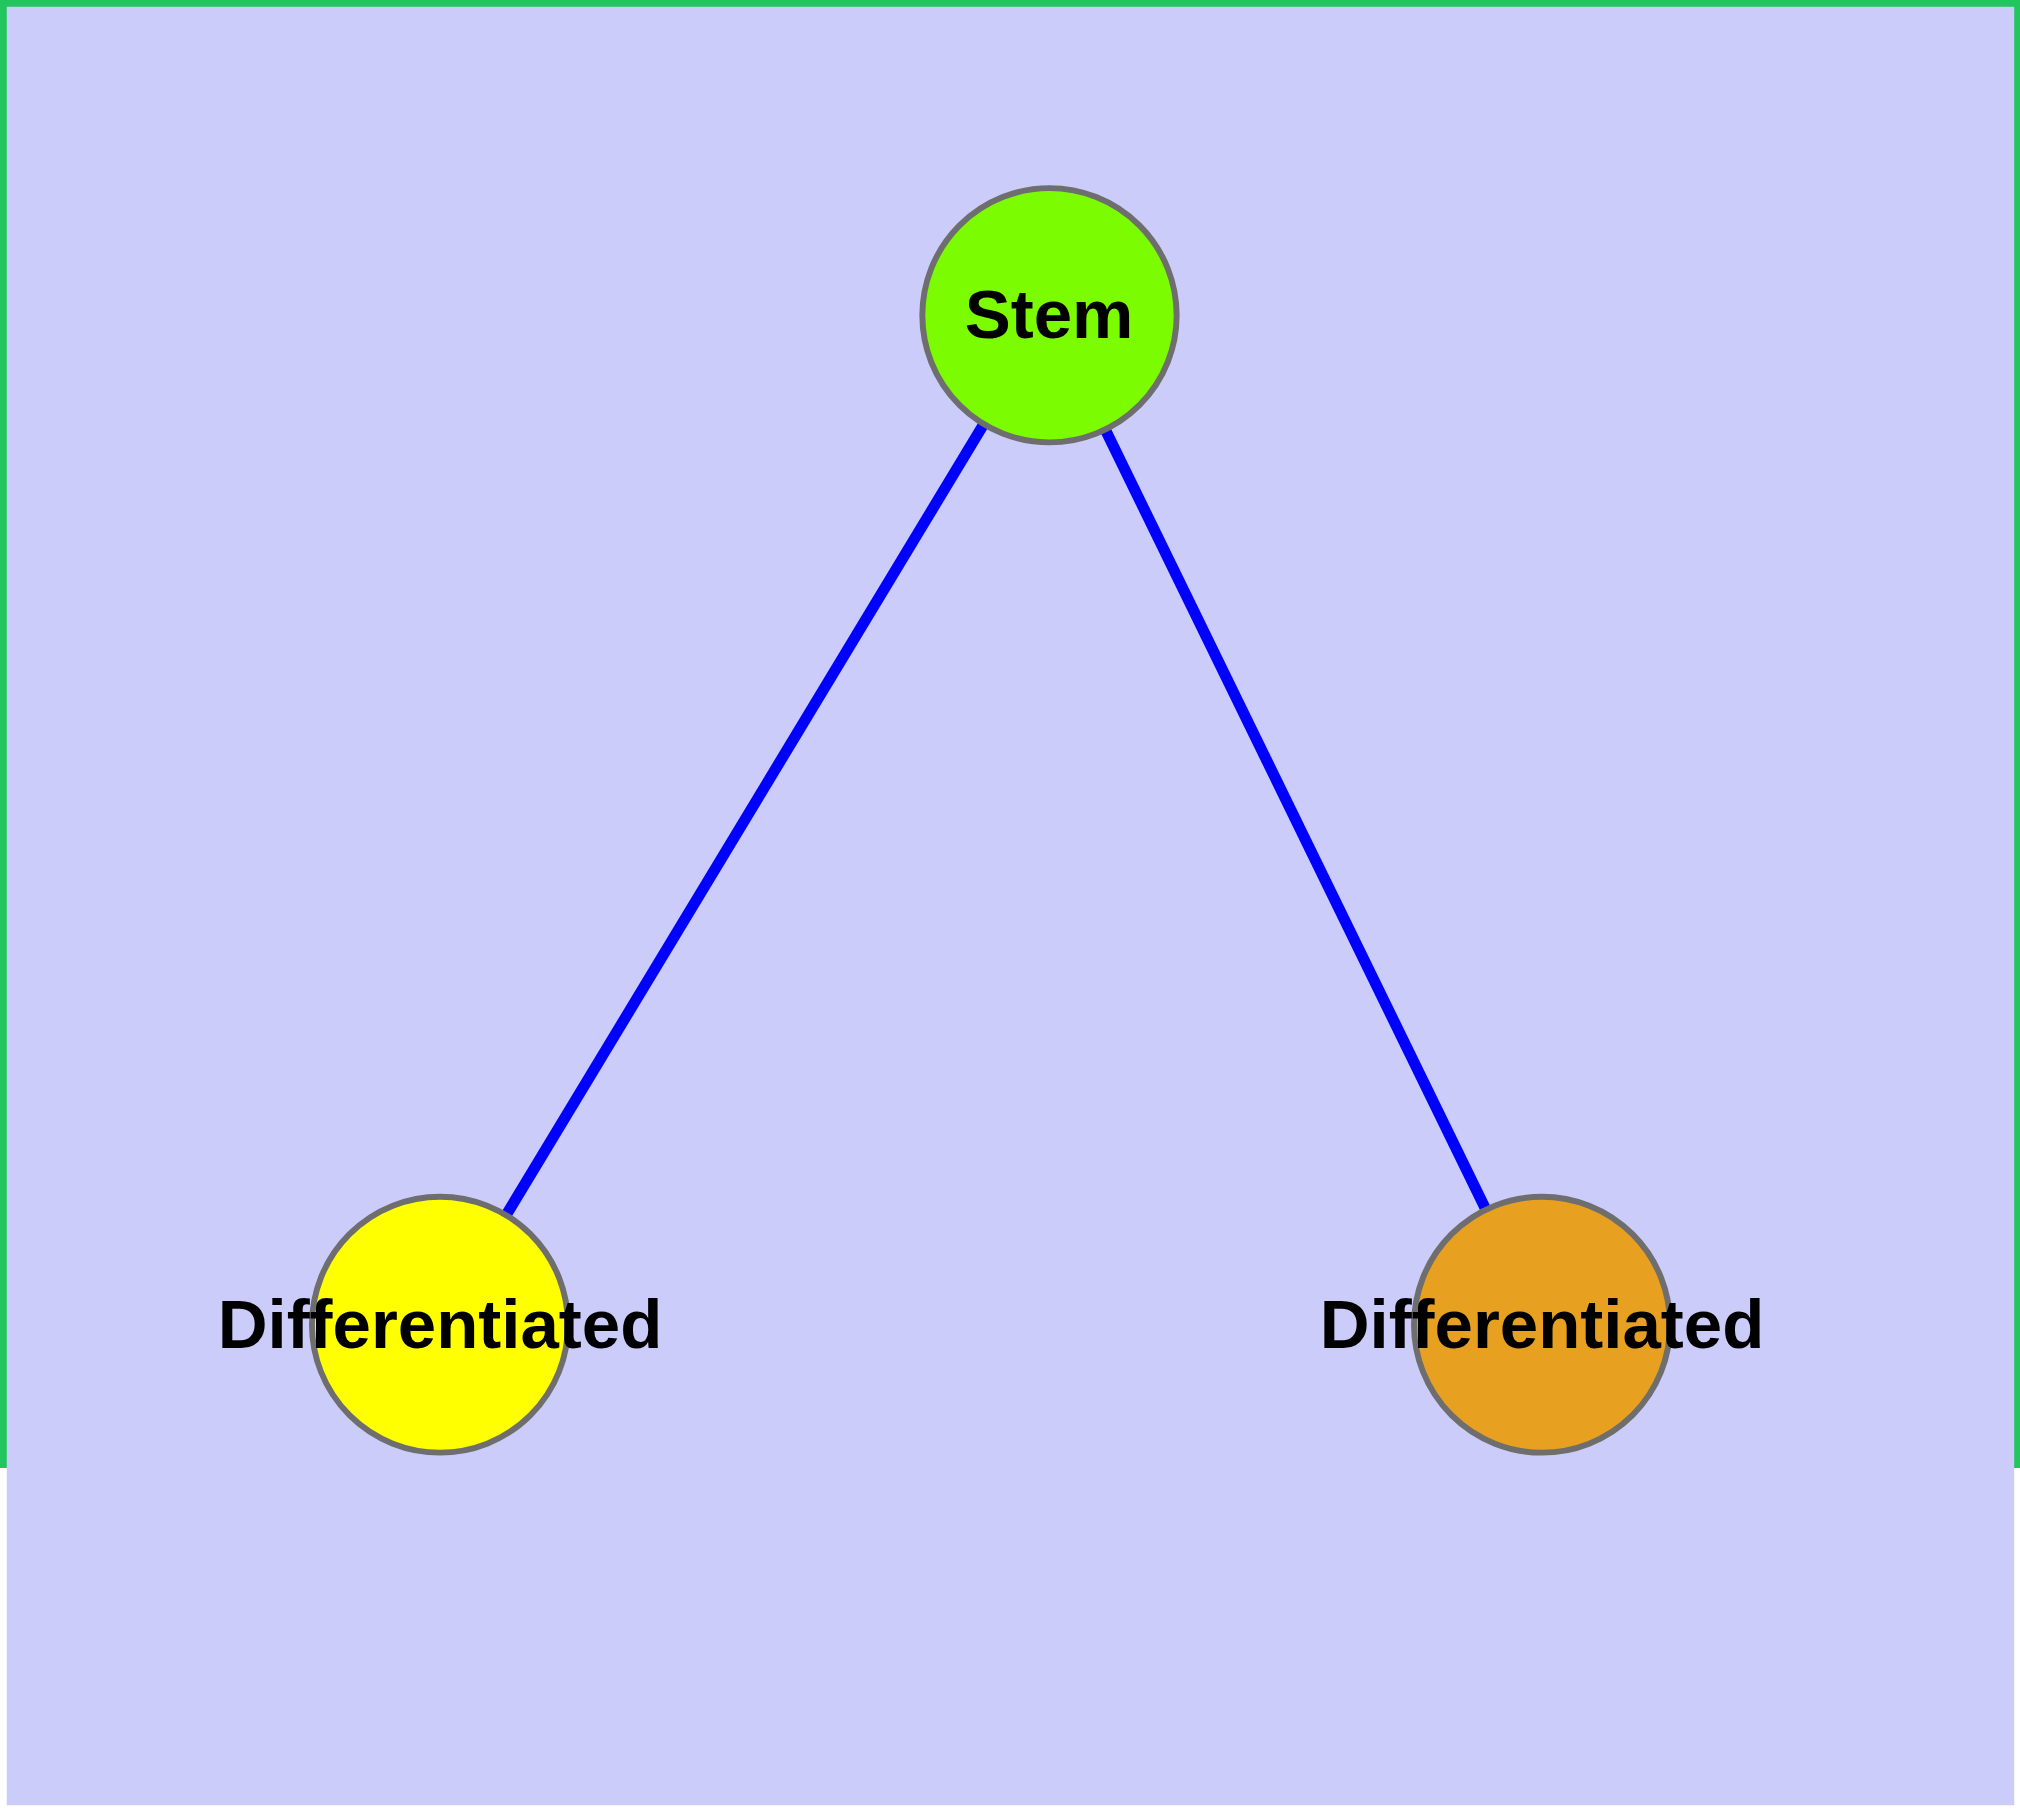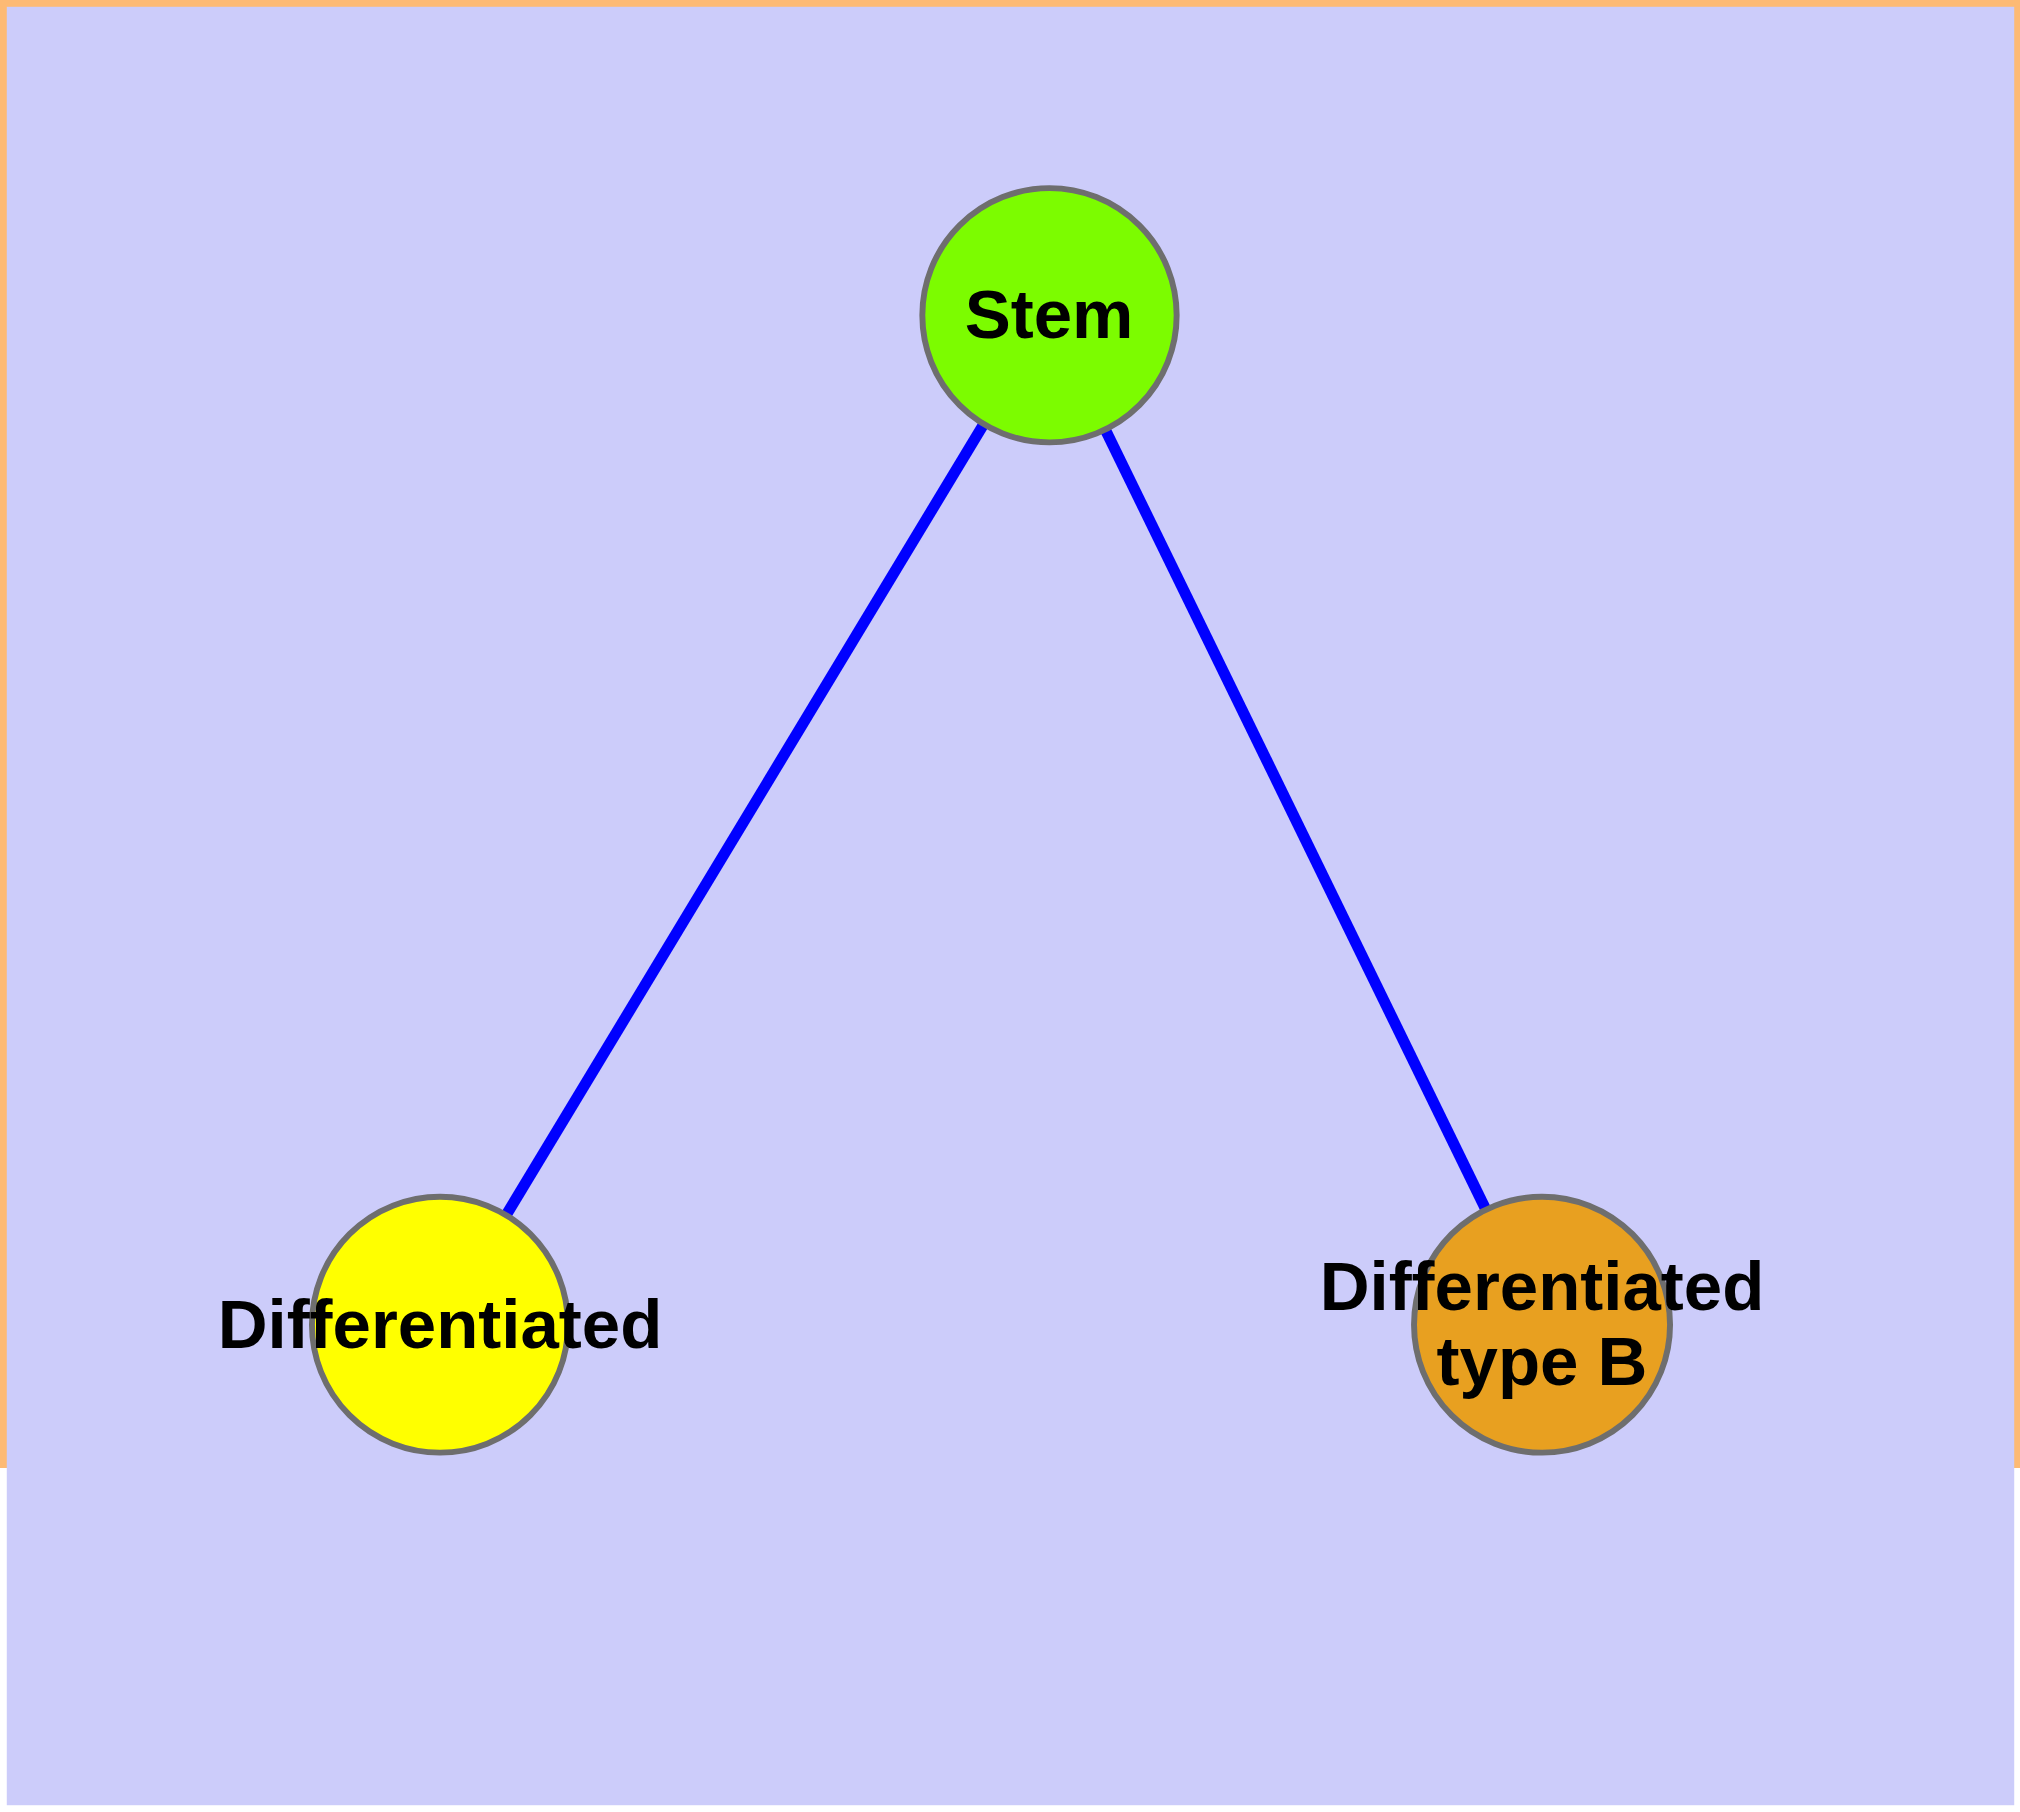--- a/index.html
+++ b/index.html
@@ -11,21 +11,21 @@
   body {
     width: 2021px;
     height: 1812px;
     overflow: hidden;
     font-family: "Liberation Sans", sans-serif;
   }
   #canvas-root {
     position: relative;
     width: 2021px;
     height: 1468px;
-    background: #fdba74;
+    background: #22c55e;
   }
   #graph-canvas {
     position: absolute;
     left: 0;
     top: 0;
     width: 2021px;
     height: 1812px;
     display: block;
   }
   .node-label {
@@ -52,16 +52,16 @@
       </g>
     <g id="node-layer">
         <circle cx="1238" cy="372" r="150" fill="#7cfc00" stroke="#6e6e6e" stroke-width="7"></circle>
         <circle cx="519" cy="1563" r="151" fill="#ffff00" stroke="#6e6e6e" stroke-width="7"></circle>
         <circle cx="1819" cy="1563" r="151" fill="#e8a020" stroke="#6e6e6e" stroke-width="7"></circle>
       </g>
   </svg>
   <div id="label-layer">
       <div class="node-label" style="left: 1049px; top: 315px; font-size: 69px; color: rgb(0, 0, 0);"><div>Stem</div></div>
       <div class="node-label" style="left: 440px; top: 1325px; font-size: 69px; color: rgb(0, 0, 0);"><div>Differentiated</div></div>
-      <div class="node-label" style="left: 1542px; top: 1325px; font-size: 69px; color: rgb(0, 0, 0);"><div>Differentiated</div><div>type B</div></div>
+      <div class="node-label" style="left: 1542px; top: 1325px; font-size: 69px; color: rgb(0, 0, 0);"><div>Differentiated</div></div>
     </div>
 </div>
 
 
 </body></html>

